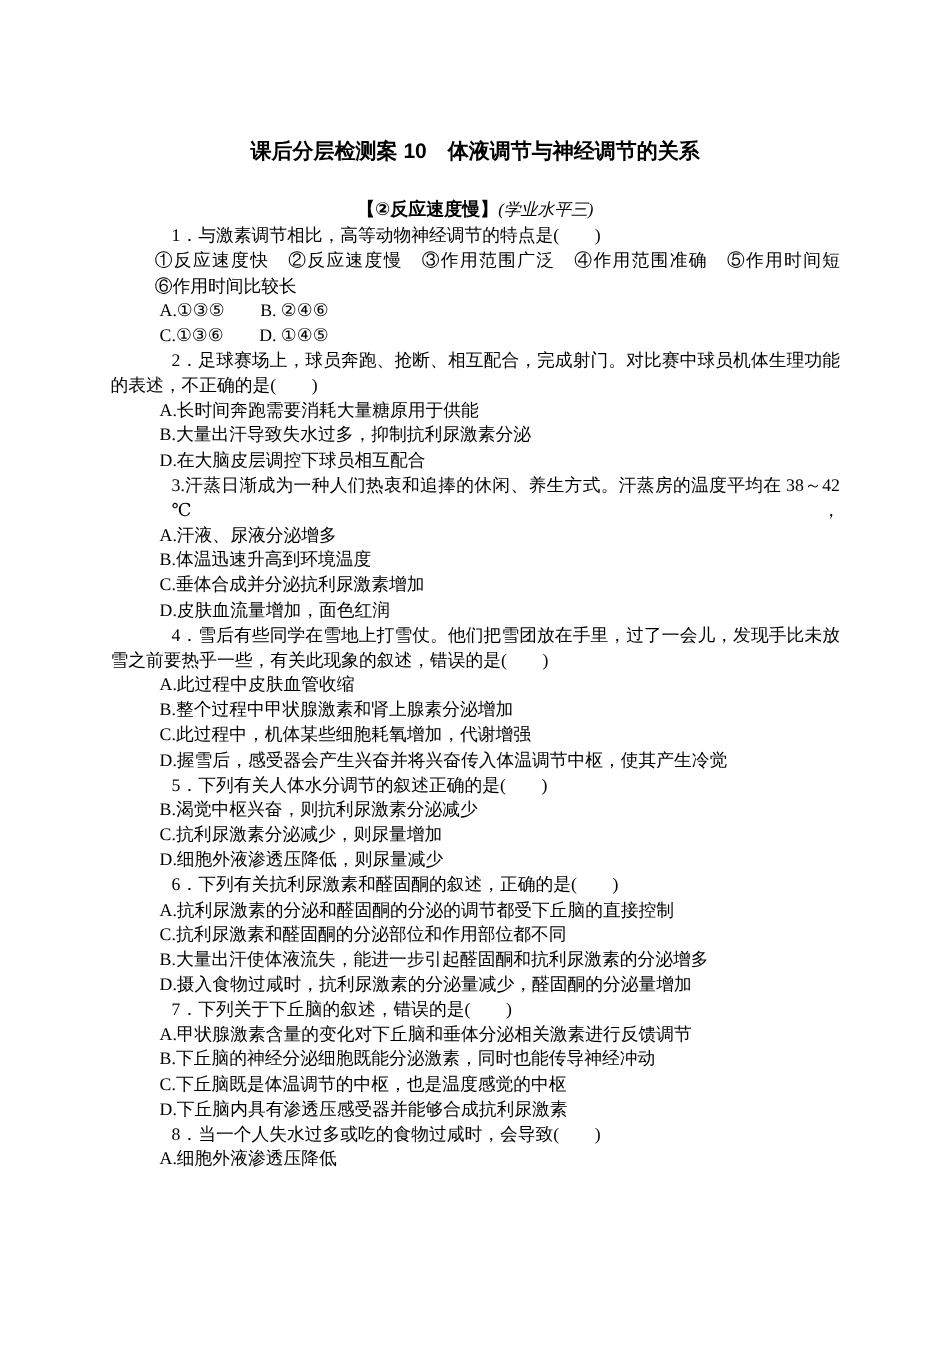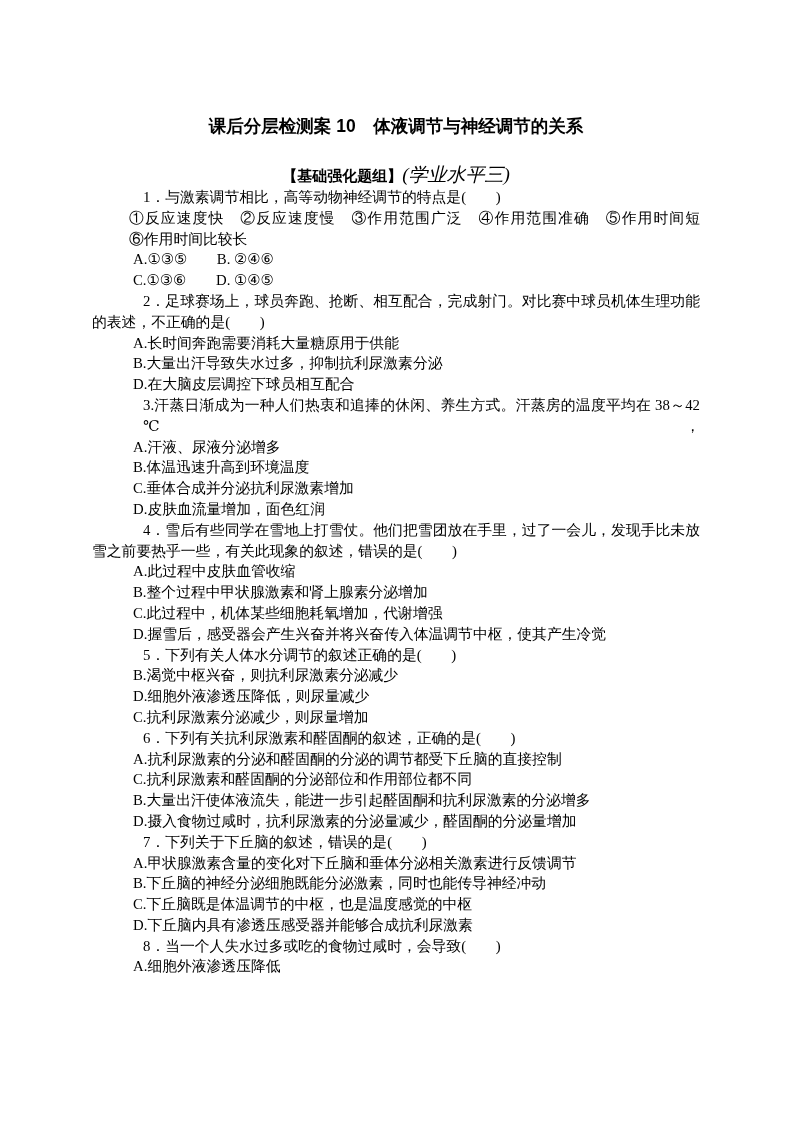--- a/index.html
+++ b/index.html
@@ -29,21 +29,21 @@
     line-height: 22px;
     font-size: 15px;
     white-space: nowrap;
   }
   .section-badge {
     font-family: "Liberation Sans", "DejaVu Sans", sans-serif;
     font-weight: 700;
   }
   .section-level {
     font-style: italic;  
-    font-size: 19px;
+    font-size: 14px;
   }
   .qbody {
     font-size: 14.8px;
     line-height: 20.8px;
   }
   .ln { white-space: nowrap; }
   .ln.q { padding-left: 51px; }  
   .ln.o { padding-left: 41px; }  
   .ln.e { padding-left: 37px; }  
   .ln.c { padding-left: 0; }     
@@ -54,21 +54,21 @@
   }
 </style>
 </head>
 <body>
 
 <div class="page">
   <div class="content">
     <div class="doc-title">课后分层检测案 10　体液调节与神经调节的关系</div>
 
     <div class="section-header">
-      <span class="section-badge">【基础强化题组】</span><span class="section-level">(学业水平三)</span>
+      <span class="section-badge">【②反应速度慢】</span><span class="section-level">(学业水平三)</span>
     </div>
 
     <div class="qbody">
 
     <div class="ln q">1．与激素调节相比，高等动物神经调节的特点是(　　)</div>
         <div class="ln e f">①反应速度快　②反应速度慢　③作用范围广泛　④作用范围准确　⑤作用时间短</div>
         <div class="ln e">⑥作用时间比较长</div>
         <div class="ln o">A.①③⑤　　B. ②④⑥</div>
         <div class="ln o">C.①③⑥　　D. ①④⑤</div>
         <div class="ln q f">2．足球赛场上，球员奔跑、抢断、相互配合，完成射门。对比赛中球员机体生理功能</div>
@@ -82,22 +82,22 @@
         <div class="ln o">C.垂体合成并分泌抗利尿激素增加</div>
         <div class="ln o">D.皮肤血流量增加，面色红润</div>
         <div class="ln q f">4．雪后有些同学在雪地上打雪仗。他们把雪团放在手里，过了一会儿，发现手比未放</div>
         <div class="ln c">雪之前要热乎一些，有关此现象的叙述，错误的是(　　)</div>
         <div class="ln o">A.此过程中皮肤血管收缩</div>
         <div class="ln o">B.整个过程中甲状腺激素和肾上腺素分泌增加</div>
         <div class="ln o">C.此过程中，机体某些细胞耗氧增加，代谢增强</div>
         <div class="ln o">D.握雪后，感受器会产生兴奋并将兴奋传入体温调节中枢，使其产生冷觉</div>
         <div class="ln q">5．下列有关人体水分调节的叙述正确的是(　　)</div>
         <div class="ln o">B.渴觉中枢兴奋，则抗利尿激素分泌减少</div>
+        <div class="ln o">C.抗利尿激素分泌减少，则尿量增加</div>
         <div class="ln o">D.细胞外液渗透压降低，则尿量减少</div>
-        <div class="ln o">C.抗利尿激素分泌减少，则尿量增加</div>
         <div class="ln q">6．下列有关抗利尿激素和醛固酮的叙述，正确的是(　　)</div>
         <div class="ln o">A.抗利尿激素的分泌和醛固酮的分泌的调节都受下丘脑的直接控制</div>
         <div class="ln o">C.抗利尿激素和醛固酮的分泌部位和作用部位都不同</div>
         <div class="ln o">B.大量出汗使体液流失，能进一步引起醛固酮和抗利尿激素的分泌增多</div>
         <div class="ln o">D.摄入食物过咸时，抗利尿激素的分泌量减少，醛固酮的分泌量增加</div>
         <div class="ln q">7．下列关于下丘脑的叙述，错误的是(　　)</div>
         <div class="ln o">A.甲状腺激素含量的变化对下丘脑和垂体分泌相关激素进行反馈调节</div>
         <div class="ln o">B.下丘脑的神经分泌细胞既能分泌激素，同时也能传导神经冲动</div>
         <div class="ln o">C.下丘脑既是体温调节的中枢，也是温度感觉的中枢</div>
         <div class="ln o">D.下丘脑内具有渗透压感受器并能够合成抗利尿激素</div>

